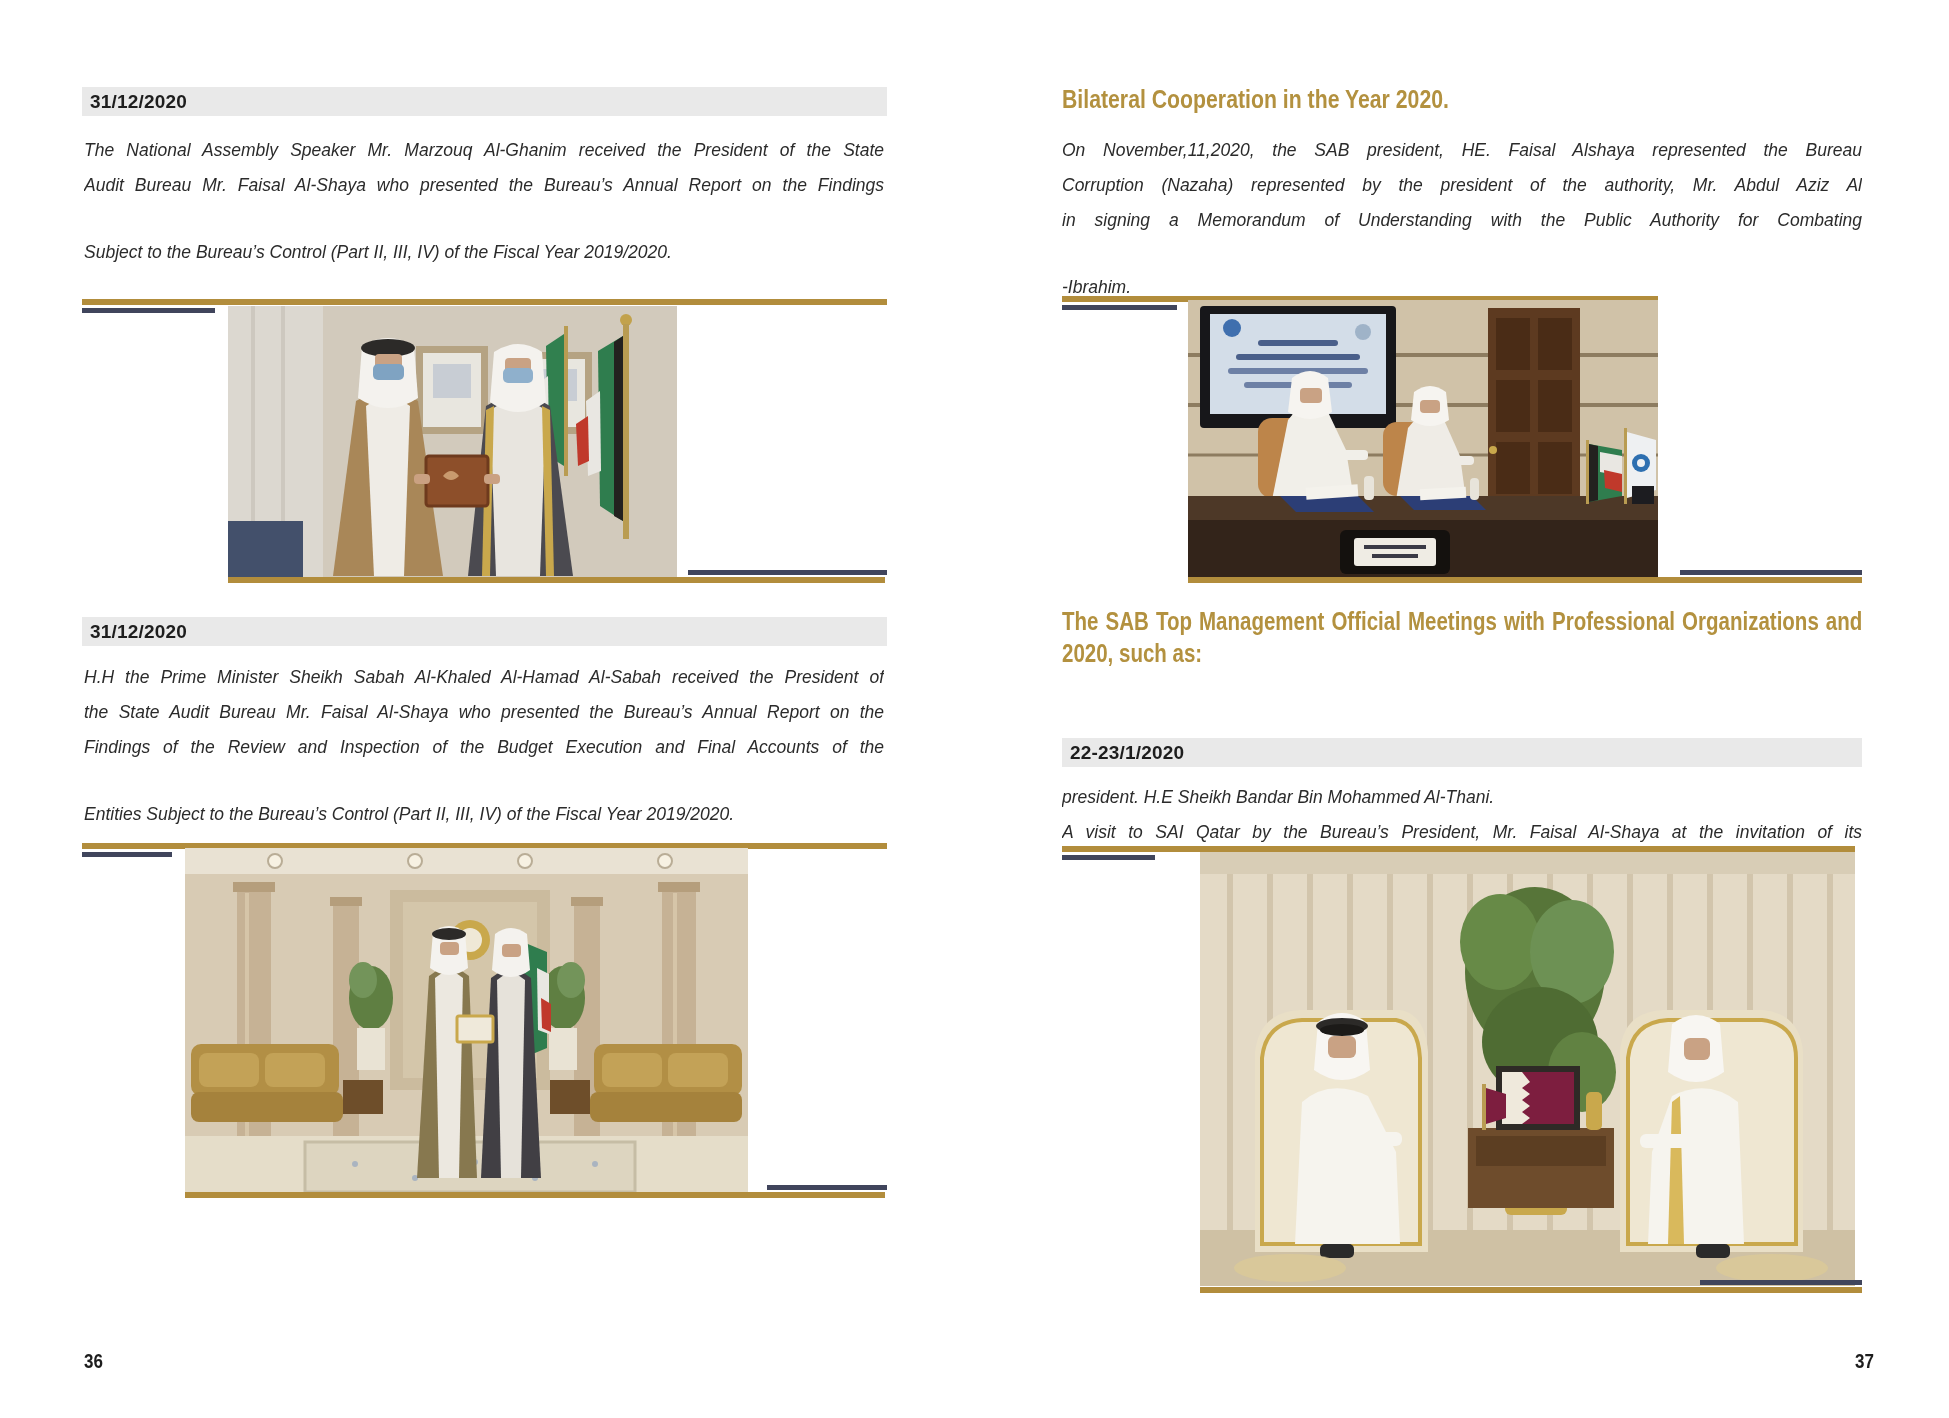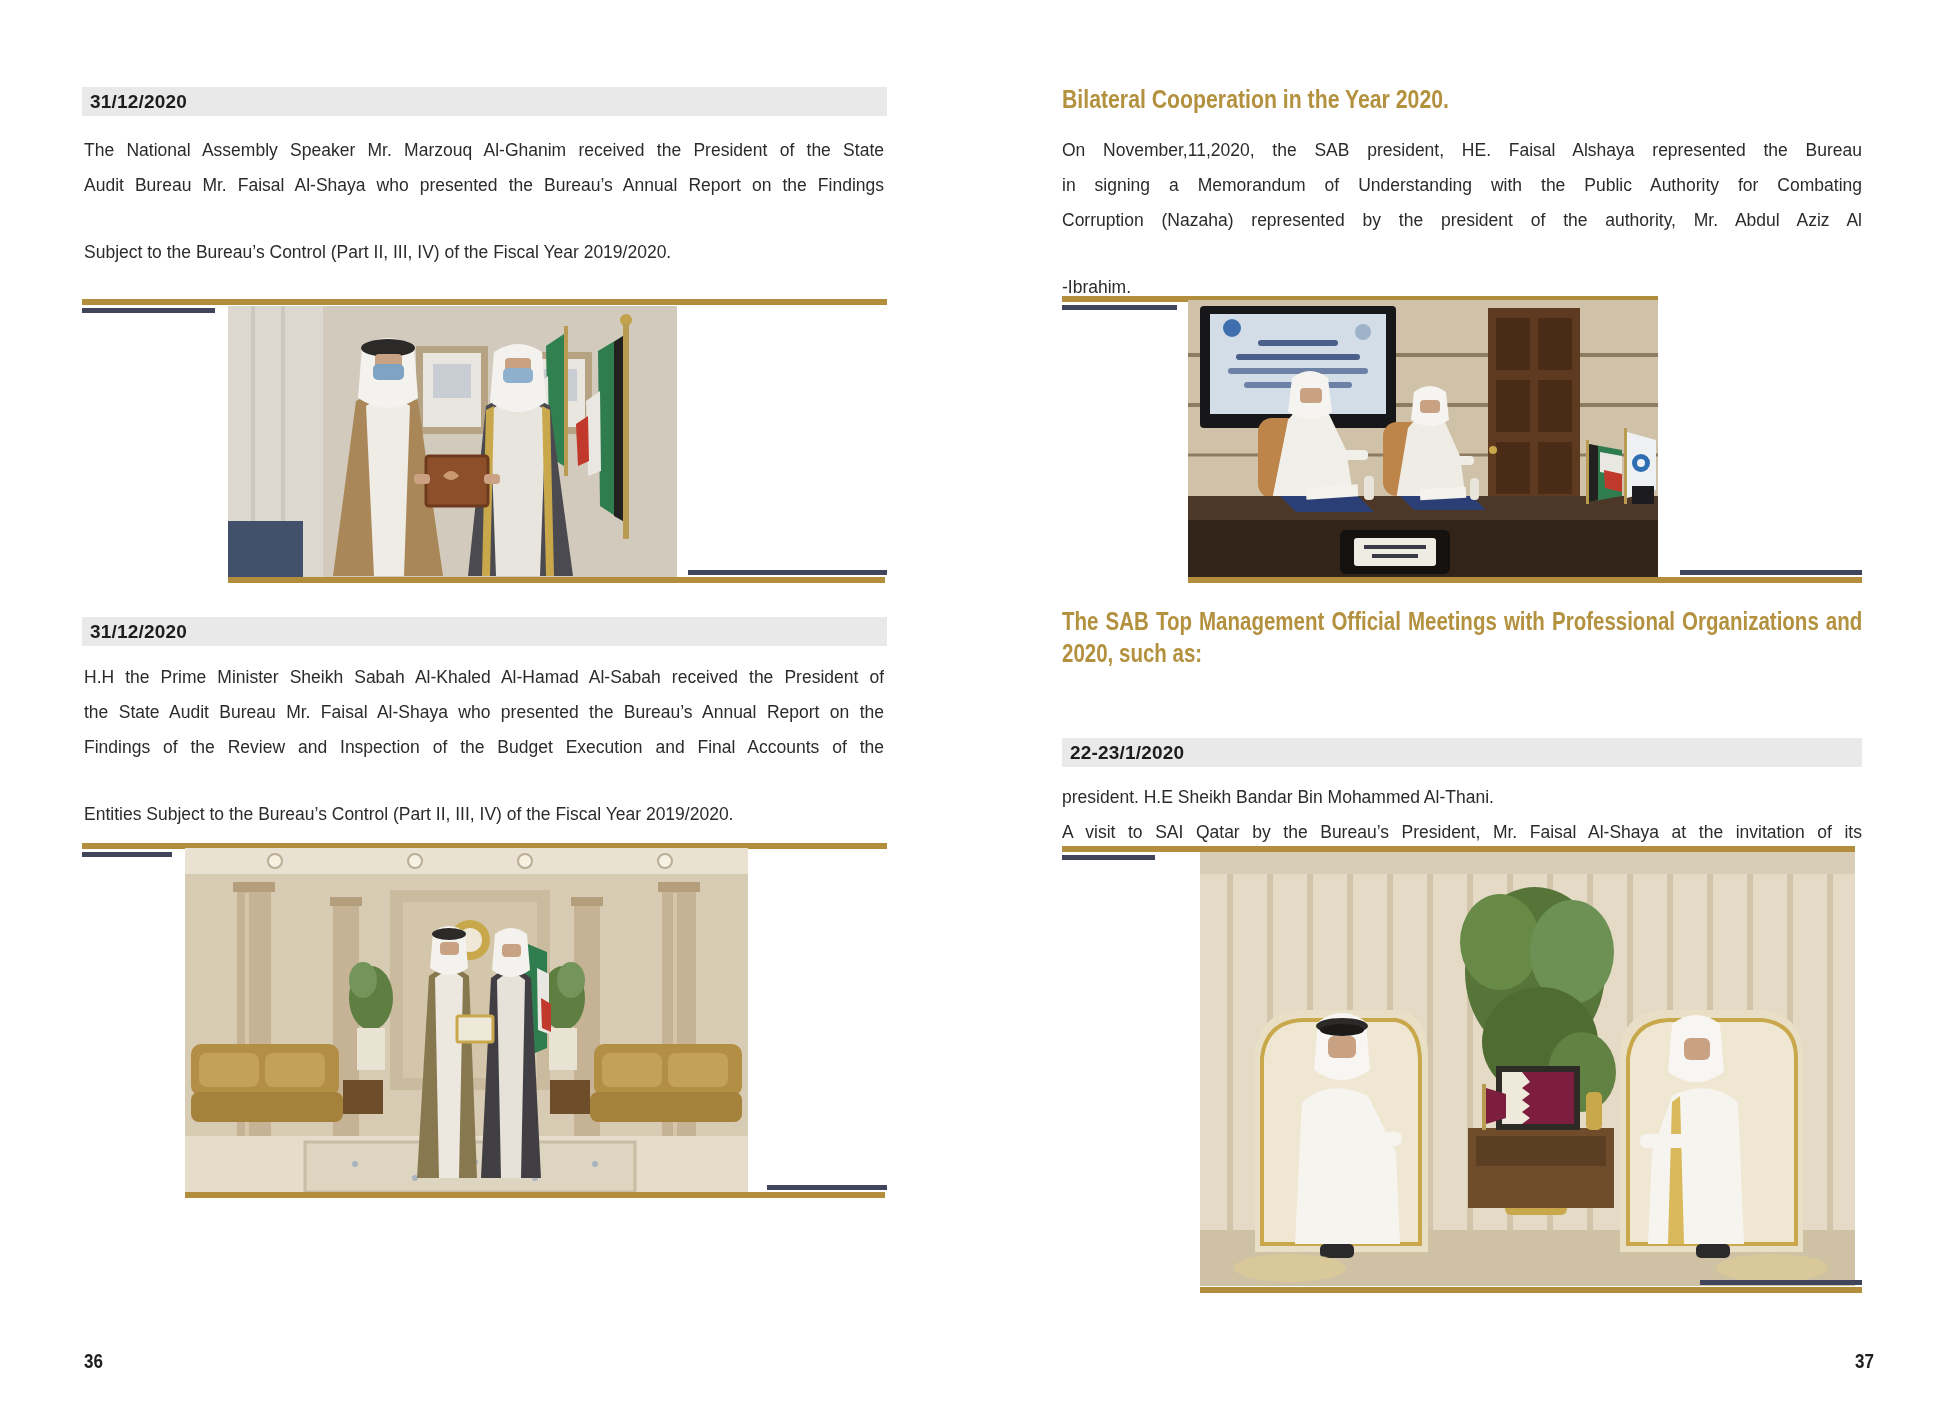--- a/index.html
+++ b/index.html
@@ -1,21 +1,21 @@
 <!DOCTYPE html>
 <html><head>
 <meta charset="utf-8">
 <style>
   html,body{margin:0;padding:0;background:#ffffff;}
   .canvas{position:relative;width:1949px;height:1418px;background:#ffffff;overflow:hidden;
           font-family:"Liberation Sans", sans-serif;color:#232323;}
   .abs{position:absolute;}
   .datebar{height:29px;background:#e9e9e9;}
   .datebar .dt{display:block;padding-left:8px;font-size:19px;font-weight:700;line-height:29px;color:#1d1d1d;letter-spacing:0.2px;}
-  .para{font-size:17.5px;color:#2b2b2b;}
+  .para{font-size:17.5px;color:#2b2b2b;font-style:italic;}
   .pline{height:35px;line-height:35px;text-align:justify;text-align-last:justify;white-space:normal;overflow:hidden;}
   .pline.last{text-align:last;text-align-last:left;margin-top:32px;}
   .gold-rule{background:#b28d3c;height:6px;}
   .navy-rule{background:#40455c;height:5px;}
   .gold-h{color:#b3913f;font-weight:700;}
   .h1line{font-size:25px;line-height:28px;transform:scaleX(0.85);transform-origin:0 0;white-space:nowrap;}
   .h2wrap{width:976px;transform:scaleX(0.82);transform-origin:0 0;}
   .h2line1{font-size:25px;line-height:32px;text-align:justify;text-align-last:justify;height:32px;overflow:hidden;}
   .h2line2{font-size:25px;line-height:32px;}
   .pagenum{font-size:20px;font-weight:700;transform:scaleX(0.85);transform-origin:0 0;color:#1d1d1d;}
@@ -203,22 +203,22 @@
 
   <div class="abs navy-rule" style="left:767px;top:1185px;width:120px;"></div>
   <div class="abs gold-rule" style="left:185px;top:1192px;width:700px;"></div>
 
   <div class="abs pagenum" style="left:84px;top:1350px;">36</div>
 
   <div class="abs gold-h h1line" style="left:1062px;top:85px;">Bilateral Cooperation in the Year 2020.</div>
 
   <div class="abs para" style="left:1062px;top:133px;width:800px;">
     <div class="pline">On November,11,2020, the SAB president, HE. Faisal Alshaya represented the Bureau</div>
+    <div class="pline">Corruption (Nazaha) represented by the president of the authority, Mr. Abdul Aziz Al</div>
     <div class="pline">in signing a Memorandum of Understanding with the Public Authority for Combating</div>
-    <div class="pline">Corruption (Nazaha) represented by the president of the authority, Mr. Abdul Aziz Al</div>
     <div class="pline last">-Ibrahim.</div>
   </div>
 
   <div class="abs gold-rule" style="left:1062px;top:296px;width:596px;"></div>
   <div class="abs navy-rule" style="left:1062px;top:305px;width:115px;"></div>
 
   <svg class="abs photo" style="left:1188px;top:300px;" width="470" height="280" viewBox="0 0 470 280">
     <rect width="470" height="280" fill="#d0c2a8"></rect>
     <line x1="0" y1="55" x2="470" y2="55" stroke="#8d7c60" stroke-width="4"></line>
     <line x1="0" y1="105" x2="470" y2="105" stroke="#8d7c60" stroke-width="4"></line>

